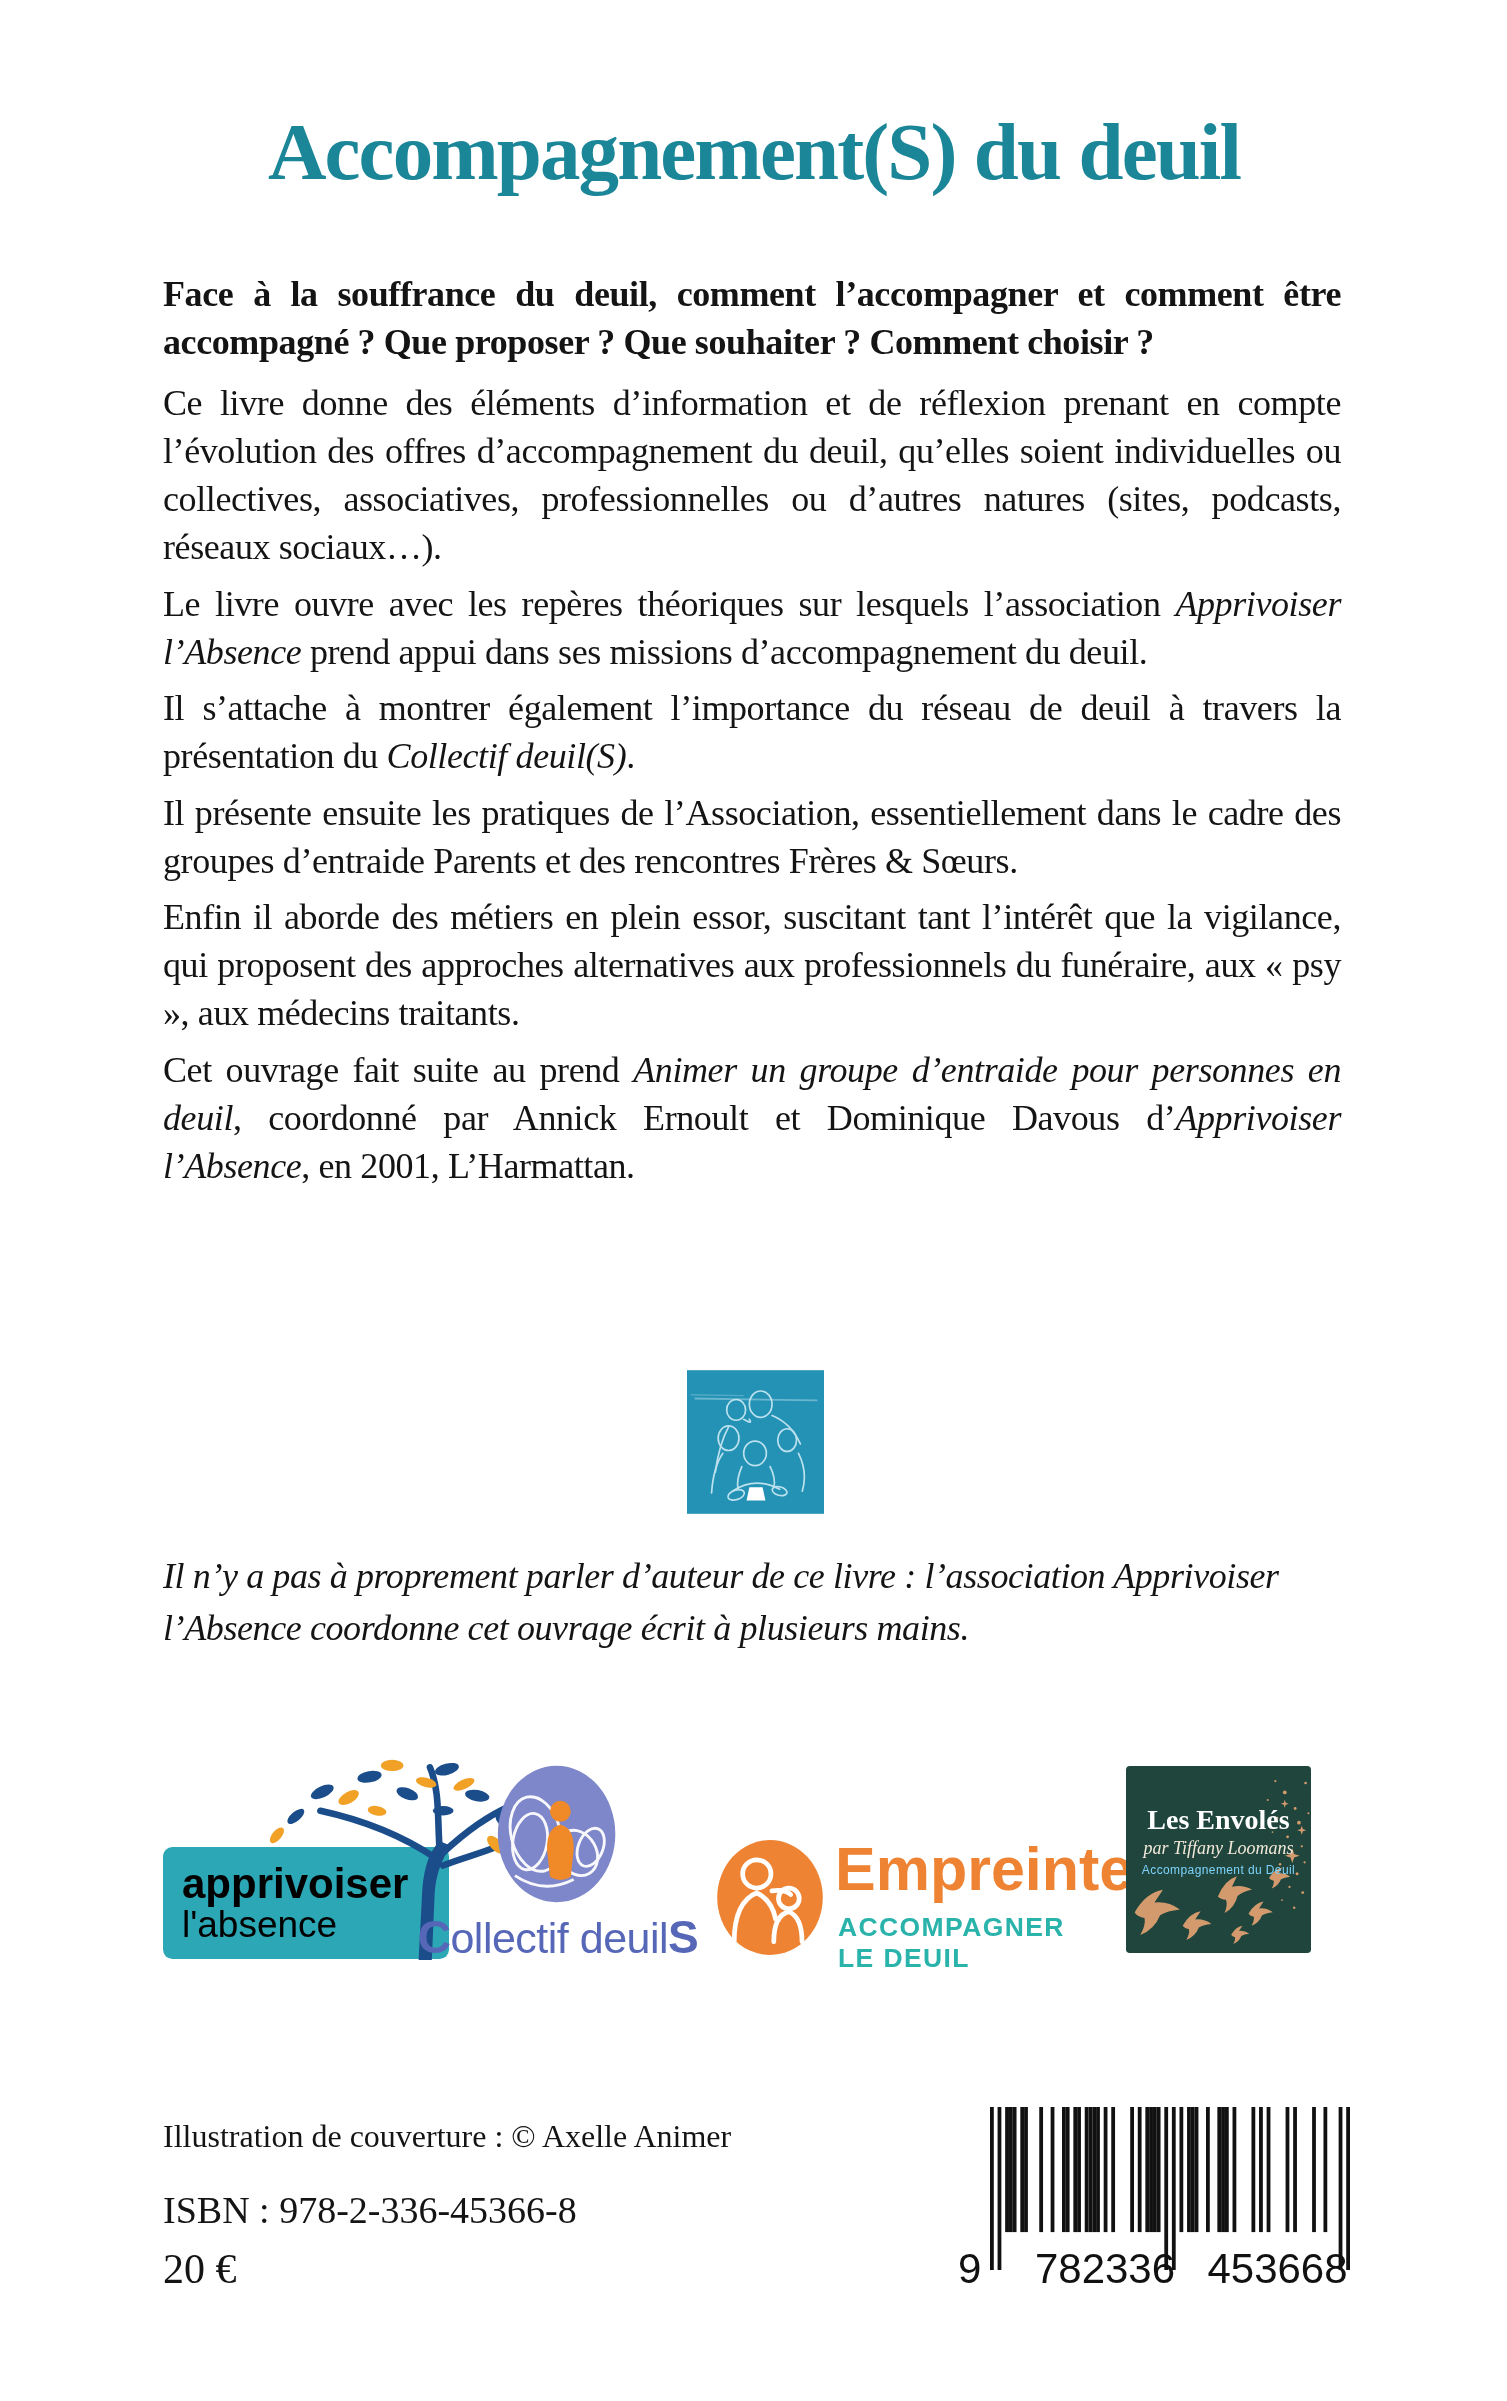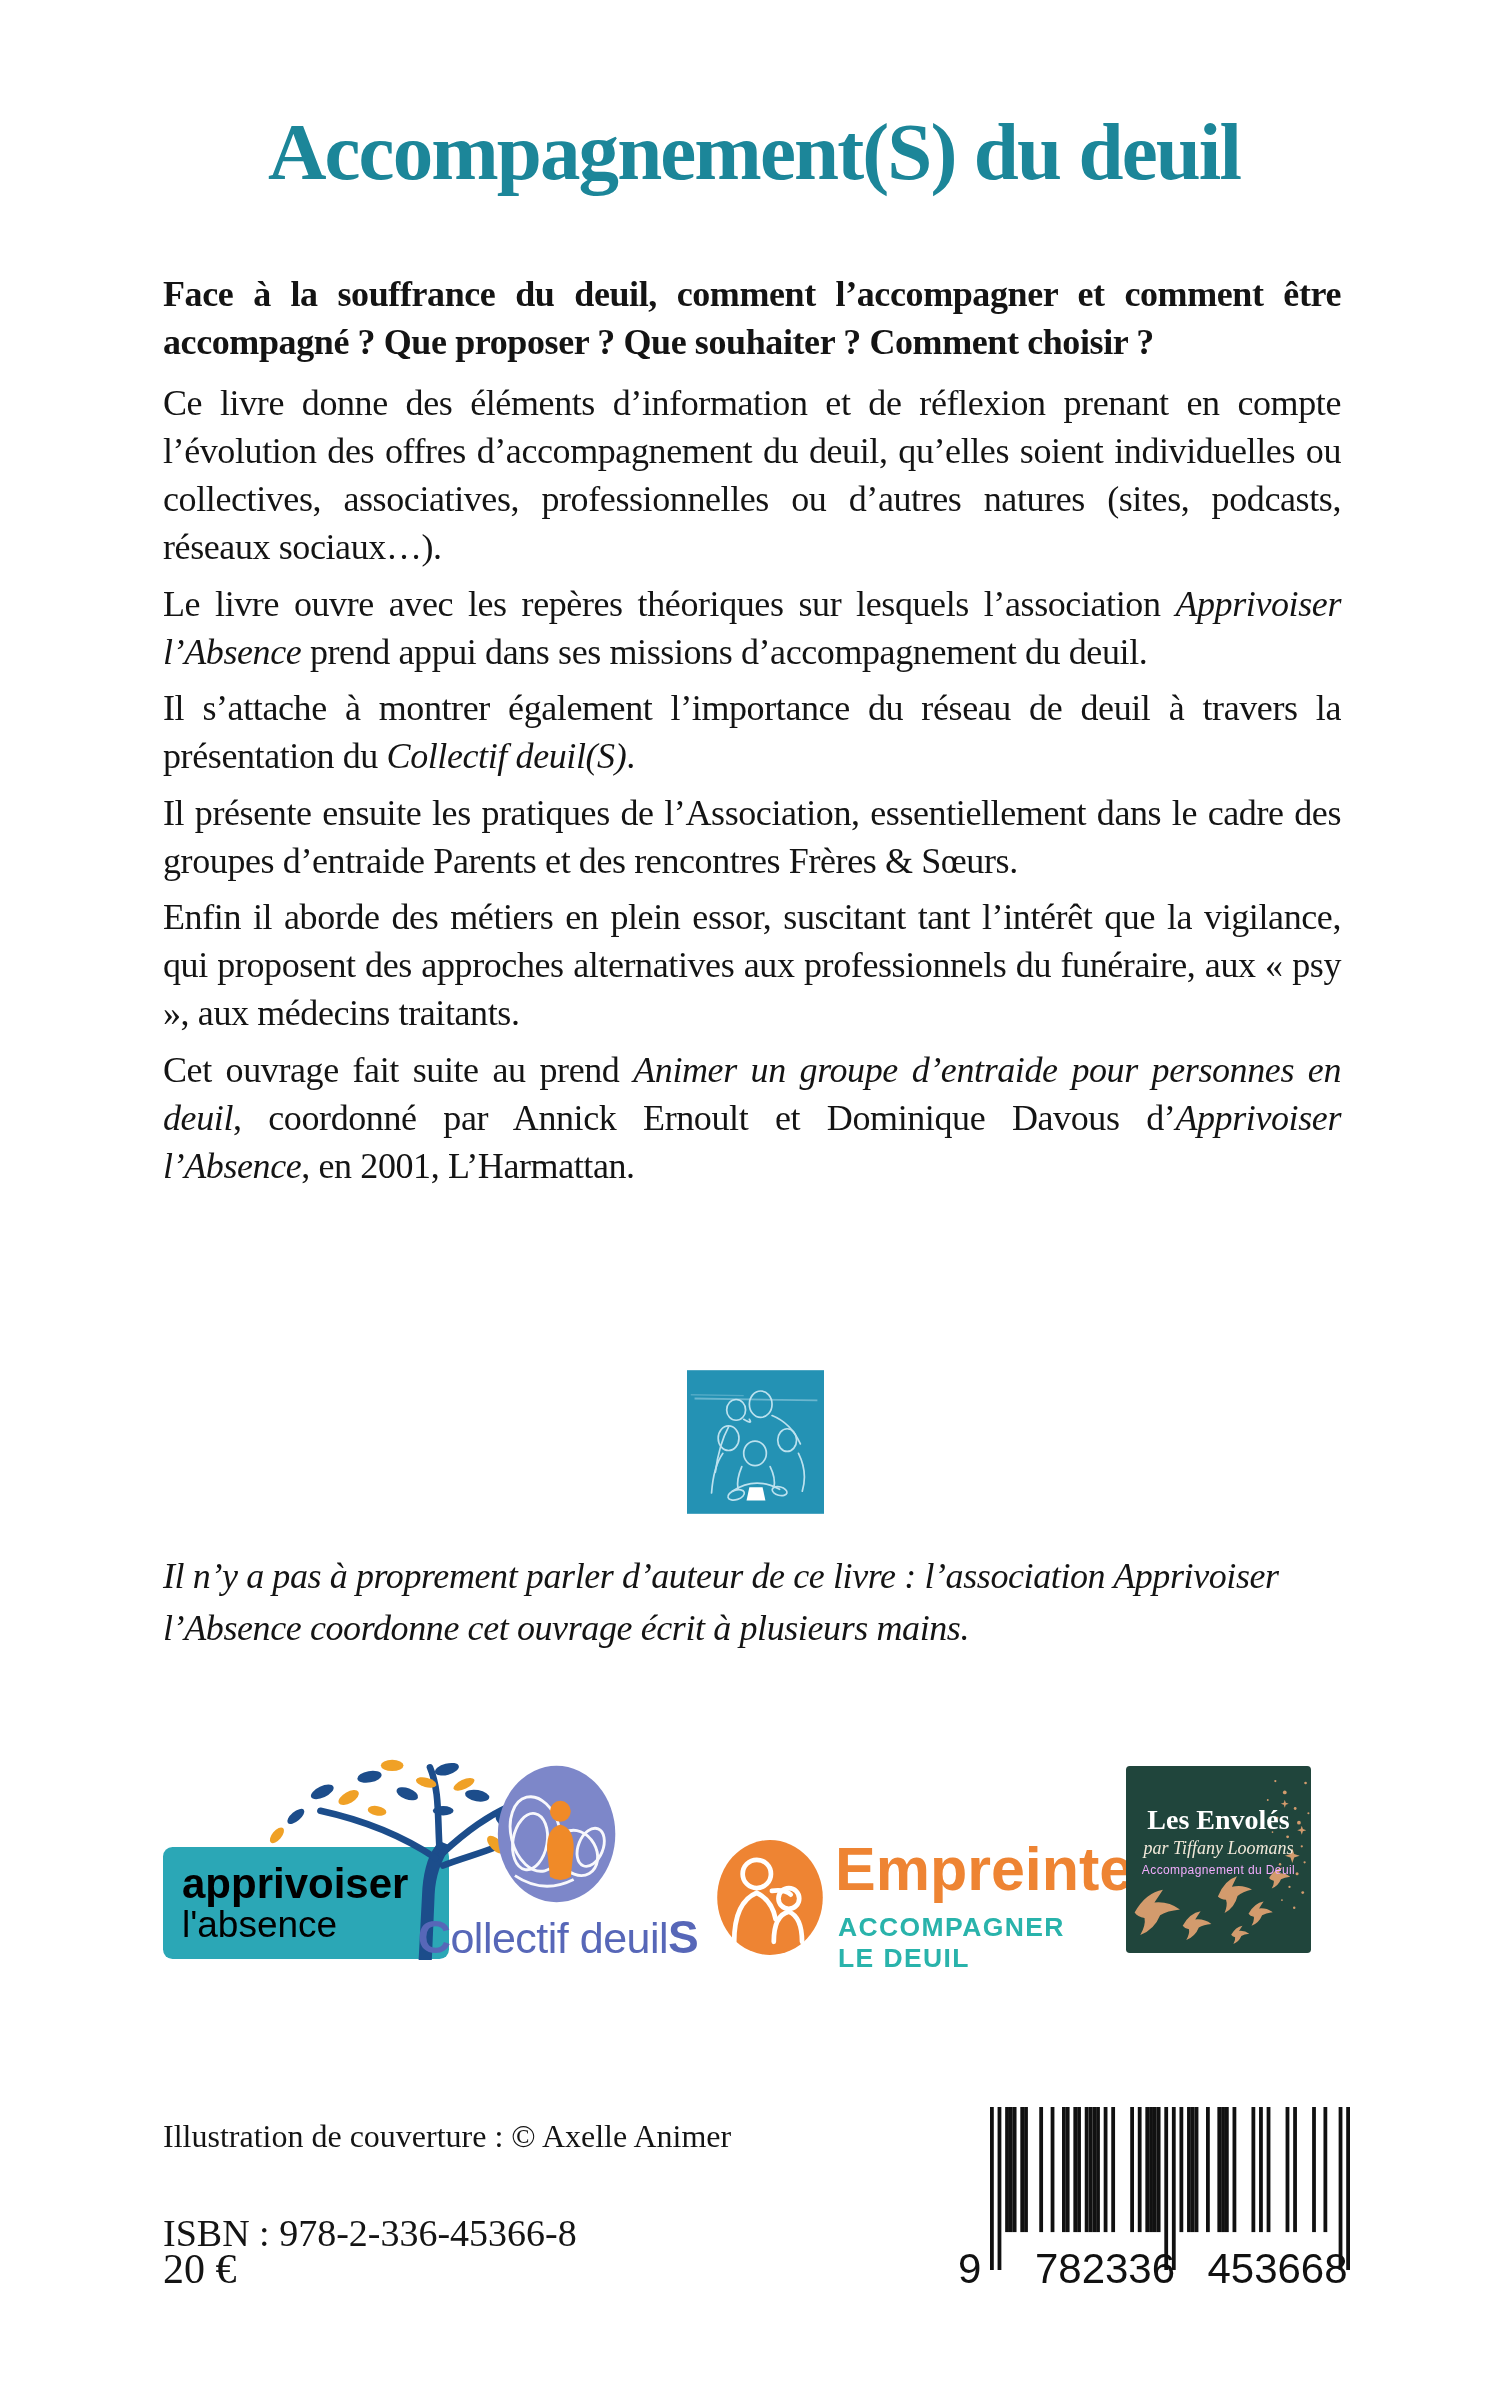--- a/index.html
+++ b/index.html
@@ -46,26 +46,26 @@
   .emp-sub{position:absolute;left:126px;top:150px;font-family:"Liberation Sans",sans-serif;
            font-weight:bold;font-size:26.5px;letter-spacing:1.4px;color:var(--emp-teal);}
 
   .logo-envoles{left:1126px;top:1766px;width:185px;height:187px;background:var(--env-green);
                 border-radius:3.8px;overflow:hidden;}
   .env-deco{position:absolute;left:0;top:0;width:191px;height:187px;}
   .env-title{position:absolute;top:38px;width:100%;text-align:center;color:#fff;
              font-family:"Liberation Serif",serif;font-weight:bold;font-size:28px;}
   .env-byline{position:absolute;top:72px;width:100%;text-align:center;color:#f3e9da;
               font-style:italic;font-size:18px;font-family:"Liberation Serif",serif;}
-  .env-sub{position:absolute;top:97px;width:100%;text-align:center;color:#f0abfc;
+  .env-sub{position:absolute;top:97px;width:100%;text-align:center;color:#7dd3fc;
            font-family:"Liberation Sans",sans-serif;font-size:12px;letter-spacing:0.4px;}
 
   
   .credit{position:absolute;left:163px;top:2118px;font-size:32px;}
-  .isbn{position:absolute;left:163px;top:2188px;font-size:38px;margin-top:23px;}
+  .isbn{position:absolute;left:163px;top:2188px;font-size:38px;}
   .price{position:absolute;left:163px;top:2245px;font-size:42px;}
 
   .barcode-wrap{position:absolute;left:956px;top:2107px;width:397px;height:189px;}
   .barcode-svg{position:absolute;left:34px;top:0;width:360px;height:163px;}
   .bc-digits{position:absolute;top:138px;left:0;width:397px;height:51px;
              font-family:"Liberation Sans",sans-serif;font-size:42px;color:#111;}
   .bc-digits .d9{position:absolute;left:1.9px;}
   .bc-digits .dmid{position:absolute;left:59px;width:180px;text-align:center;}
   .bc-digits .dright{position:absolute;left:246px;width:151px;text-align:center;}
 

